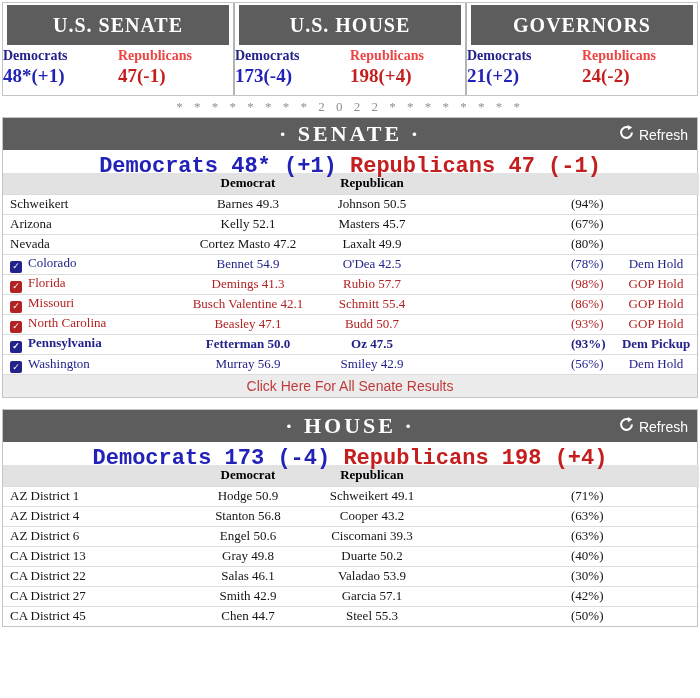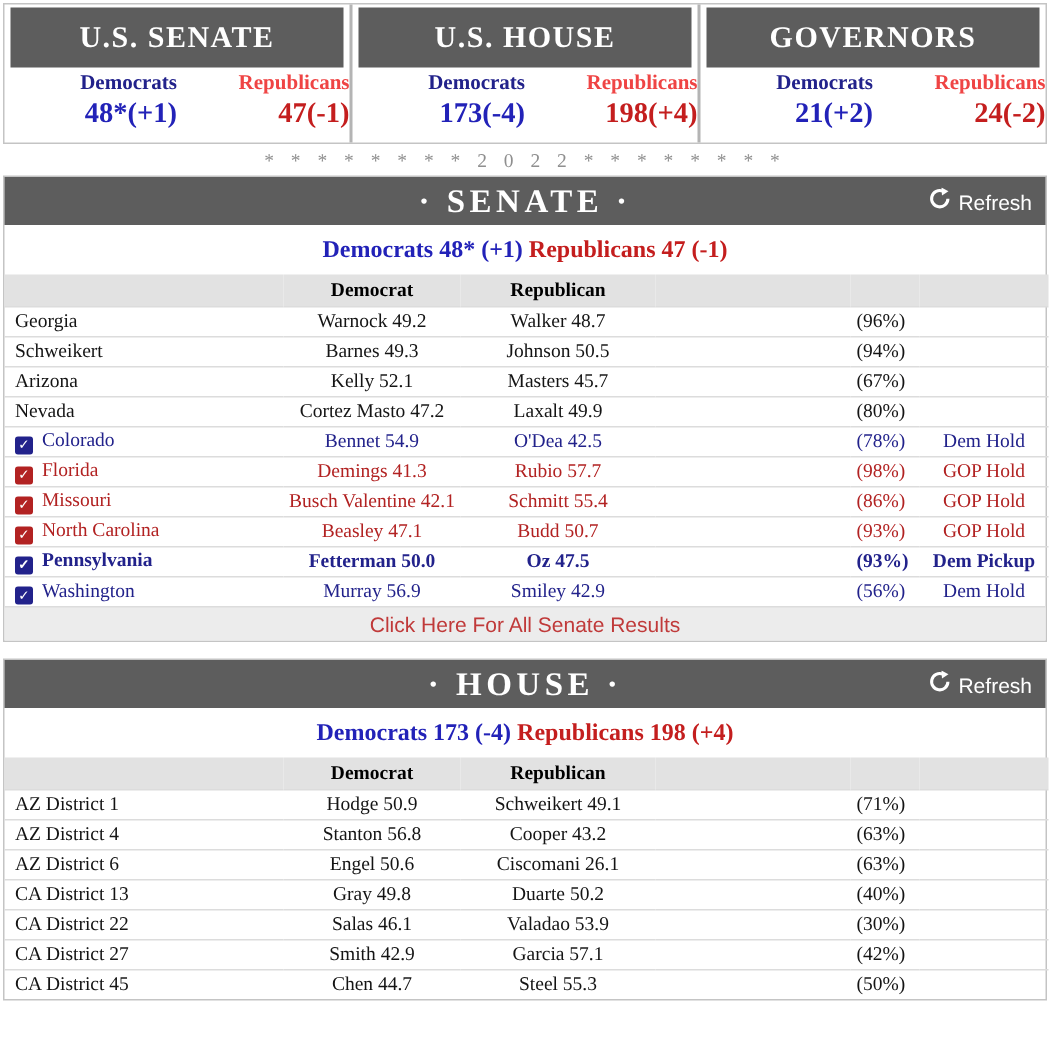--- a/index.html
+++ b/index.html
@@ -6,40 +6,40 @@
   html,body { width:700px; height:698px; background:#fff; overflow:hidden;
               font-family:"Liberation Serif", serif; }
   
   .summary { display:flex; margin:2px 2px 0 2px; border:1px solid #c4c4c4; background:#fff; }
   .panel { flex:1; min-width:0; border-right:2px solid #b4b4b4; display:flex; flex-direction:column; }
   .panel:last-child { border-right:none; }
   .panel-bar { background:#5d5d5d; margin:2px 4px 0 4px; height:40px;
                display:flex; align-items:center; justify-content:center; }
   .panel-title { color:#fff; font-weight:bold; font-size:20px; letter-spacing:1px; white-space:nowrap; }
   .panel-nums { display:flex; height:50px; }
-  .pcol { flex:1; text-align:right; padding-top:3px; }
+  .pcol { flex:1; text-align:left; padding-top:3px; }
   .plabel { font-size:14px; font-weight:bold; display:block; }
   .pvalue { font-size:19px; font-weight:bold; display:block; margin-top:1px; }
   .dem-c { color:#22228B; }
   .gop-c { color:#ef4444; }
   .dem-big { color:#2222B8; }
   .gop-big { color:#C41E1E; }
   
   .divider { text-align:center; color:#8f8f8f; font-size:13px; letter-spacing:4px;
              height:21px; line-height:21px; }
   
   .section { margin:0 2px 11px 2px; border:1px solid #c4c4c4; }
   .sec-bar { position:relative; background:#5d5d5d; height:32px; }
   .sec-title { position:absolute; left:0; right:0; text-align:center; top:3px;
                color:#fff; font-weight:bold; font-size:22px; letter-spacing:3px; }
   .refresh { position:absolute; right:9px; top:7px; display:flex; align-items:center; gap:5px;
              cursor:pointer; }
   .refresh-label { color:#fff; font-family:"Liberation Sans", sans-serif; font-size:14px; }
-  .subtitle { text-align:center; font-family:Liberation Serif, serif; font-weight:bold;
-              font-size:16px; height:33px; line-height:33px; white-space:nowrap; }
+  .subtitle { text-align:center; font-family:Liberation Mono, monospace; font-weight:bold;
+              font-size:22px; height:23px; line-height:33px; white-space:nowrap; }
   table { width:100%; border-collapse:collapse; table-layout:fixed; font-size:13px; }
   col.c1{width:186px} col.c2{width:118px} col.c3{width:130px}
   col.c4{width:130px} col.c5{width:46px}  col.c6{width:86px}
   thead td { background:#e2e2e2; font-weight:bold; height:21px; text-align:center;margin-top:35px; }
   tbody td { height:20px; border-top:1px solid #dcdcdc; overflow:hidden; white-space:nowrap; }
   td.c-race { text-align:left; padding-left:7px; }
   td.c-dem, td.c-rep { text-align:center; }
   td.c-pct { text-align:left; padding-left:4px; }
   td.c-status { text-align:center; }
   tr.p-dem td { color:#22228B; }
@@ -140,28 +140,20 @@
         <td></td>
         <td>Democrat</td>
         <td>Republican</td>
         <td></td>
           <td></td>
           <td></td>
       </tr>
     </thead>
     <tbody>
         <tr class="p-none">
-          <td class="c-race">Georgia</td>
-          <td class="c-dem">Warnock 49.2</td>
-          <td class="c-rep">Walker 48.7</td>
-          <td class="c-fill"></td>
-          <td class="c-pct">(96%)</td>
-          <td class="c-status"></td>
-        </tr>
-        <tr class="p-none">
           <td class="c-race">Schweikert</td>
           <td class="c-dem">Barnes 49.3</td>
           <td class="c-rep">Johnson 50.5</td>
           <td class="c-fill"></td>
           <td class="c-pct">(94%)</td>
           <td class="c-status"></td>
         </tr>
         <tr class="p-none">
           <td class="c-race">Arizona</td>
           <td class="c-dem">Kelly 52.1</td>
@@ -280,21 +272,21 @@
           <td class="c-race">AZ District 4</td>
           <td class="c-dem">Stanton 56.8</td>
           <td class="c-rep">Cooper 43.2</td>
           <td class="c-fill"></td>
           <td class="c-pct">(63%)</td>
           <td class="c-status"></td>
         </tr>
         <tr class="p-none">
           <td class="c-race">AZ District 6</td>
           <td class="c-dem">Engel 50.6</td>
-          <td class="c-rep">Ciscomani 26.1</td>
+          <td class="c-rep">Ciscomani 39.3</td>
           <td class="c-fill"></td>
           <td class="c-pct">(63%)</td>
           <td class="c-status"></td>
         </tr>
         <tr class="p-none">
           <td class="c-race">CA District 13</td>
           <td class="c-dem">Gray 49.8</td>
           <td class="c-rep">Duarte 50.2</td>
           <td class="c-fill"></td>
           <td class="c-pct">(40%)</td>

